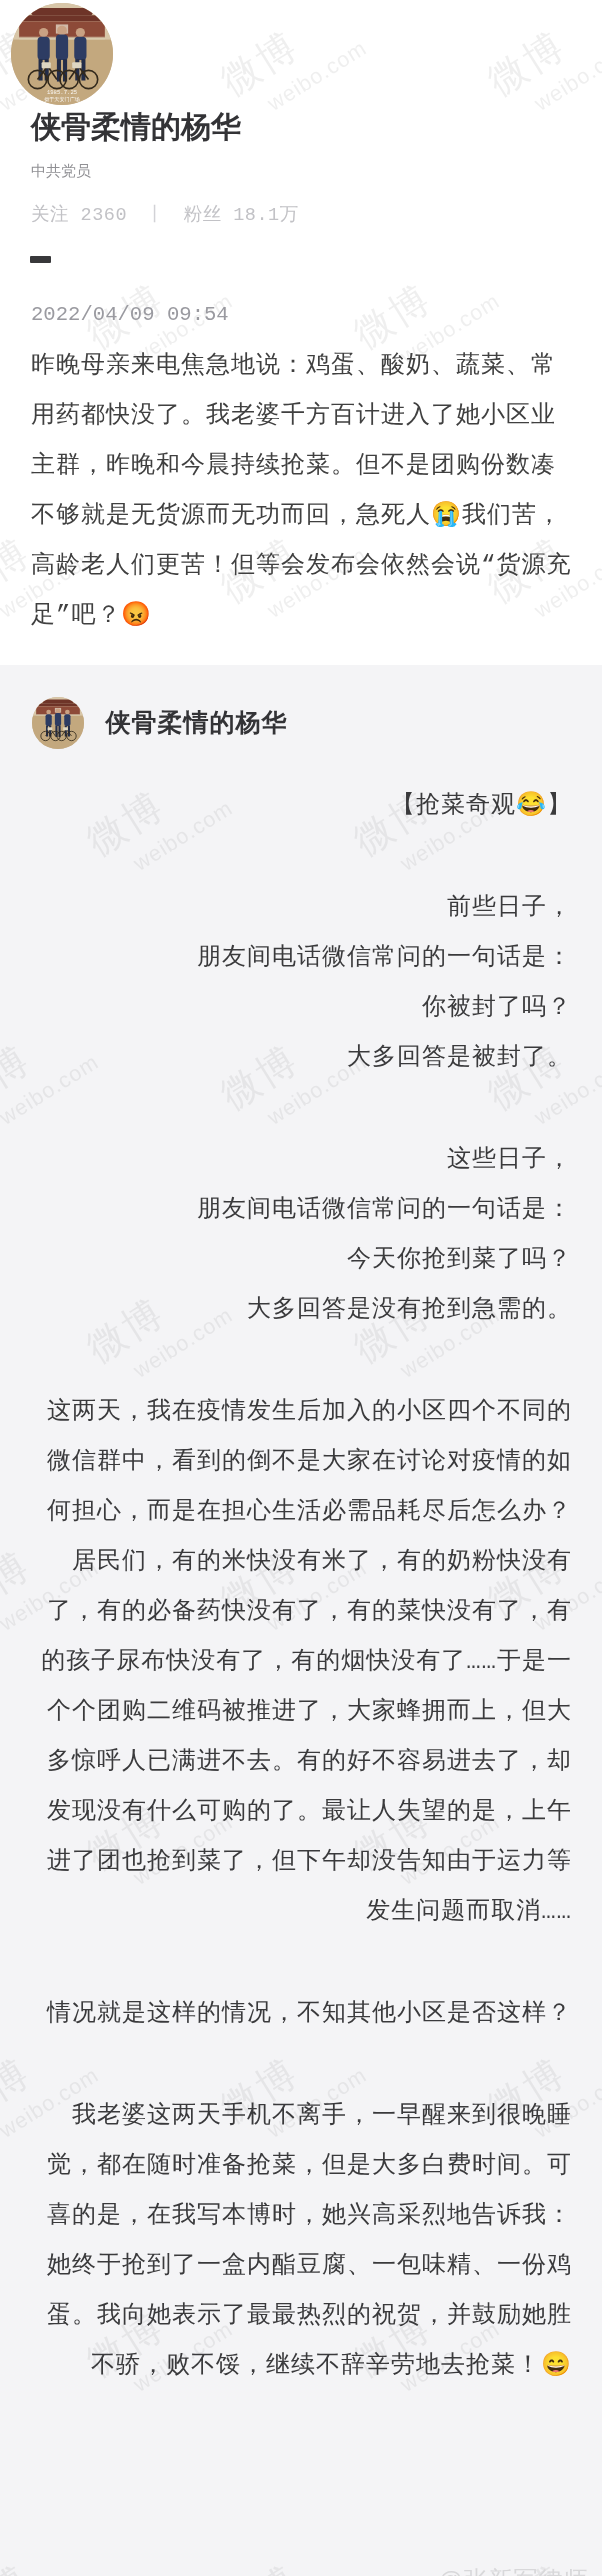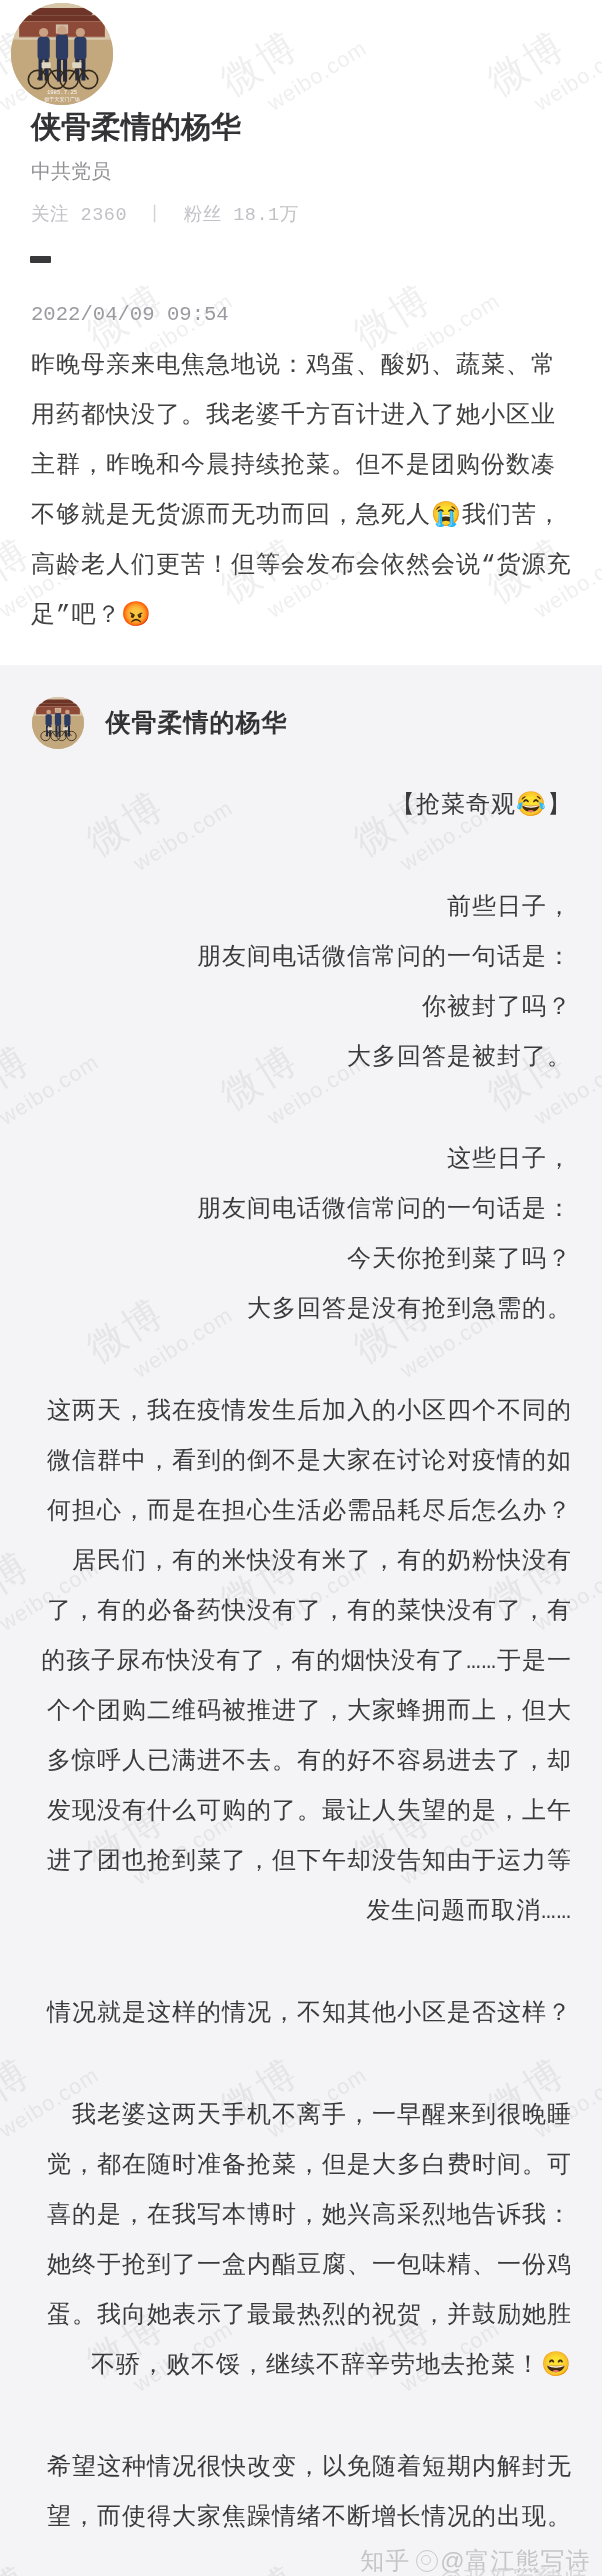--- a/index.html
+++ b/index.html
@@ -14,21 +14,21 @@
   .wm-cn { display:block; font-size:38px; letter-spacing:3.1px; font-weight:400; }
   .wm-en { display:block; font-size:21.6px; margin:2.1px 0 0 27px; letter-spacing:1px; }
   .content { position:relative; z-index:2;font-family:Liberation Mono, monospace; }
 
   .avatar { border-radius:50%; overflow:hidden; background:#c9b394; }
   .avatar svg { display:block; width:100%; height:100%; }
   .avatar-lg { width:102px; height:102px; margin:3.1px 0 0 11.3px; }
   .avatar-sm { width:52px; height:52px; flex:0 0 52px; }
 
   .username { margin:6.2px 31px 0; font-size:30px; line-height:36px; font-weight:700; color:#333336; }
-  .badge    { margin:13.4px 31px 0; font-size:20px; line-height:24px; color:#909094; }
+  .badge    { margin:13.4px 31px 0; font-size:15px; line-height:24px; color:#909094; }
   .stats    { margin:19.6px 31px 0; font-size:18.5px; line-height:24px; color:#c2c2c6; letter-spacing:0.5px; }
   .stats .sep { margin:0 7.2px; color:#d2d2d6; }
   .dash { margin:28px 0 0 30px; width:20.6px; height:7.2px; background:#38383a; border-radius:1px; }
   .date { margin:39px 31px 0; font-size:20.6px; line-height:26px; color:#9a9aa0; }
 
   .post-text {
     margin:12.4px 31px 0; font-size:24px; line-height:50px; letter-spacing:1px;
     color:#404040; white-space:pre-line; word-break:break-all;
   }
   .quote-head { display:flex; align-items:center; margin:56px 0 0 32px; }
@@ -267,24 +267,20 @@
 朋友间电话微信常问的一句话是：
 你被封了吗？
 大多回答是被封了。</p>
         <p class="qpara">这些日子，
 朋友间电话微信常问的一句话是：
 今天你抢到菜了吗？
 大多回答是没有抢到急需的。</p>
         <p class="qpara">这两天，我在疫情发生后加入的小区四个不同的微信群中，看到的倒不是大家在讨论对疫情的如何担心，而是在担心生活必需品耗尽后怎么办？居民们，有的米快没有米了，有的奶粉快没有了，有的必备药快没有了，有的菜快没有了，有的孩子尿布快没有了，有的烟快没有了……于是一个个团购二维码被推进了，大家蜂拥而上，但大多惊呼人已满进不去。有的好不容易进去了，却发现没有什么可购的了。最让人失望的是，上午进了团也抢到菜了，但下午却没告知由于运力等发生问题而取消……</p>
         <p class="qpara">情况就是这样的情况，不知其他小区是否这样？</p>
         <p class="qpara">我老婆这两天手机不离手，一早醒来到很晚睡觉，都在随时准备抢菜，但是大多白费时间。可喜的是，在我写本博时，她兴高采烈地告诉我：她终于抢到了一盒内酯豆腐、一包味精、一份鸡蛋。我向她表示了最最热烈的祝贺，并鼓励她胜不骄，败不馁，继续不辞辛劳地去抢菜！😄</p>
-        <p class="qpara">希望这种情况很快改变，以免随着短期内解封无望，而使得大家焦躁情绪不断增长情况的出现。</p>
       </div>
   </div>
 
   <div class="attribution">
-    <div class="attr1">
-      <span>知乎</span><span class="logo-circle"></span><span>@富江熊写诗</span>
-    </div>
     <div class="attr2">@张新军律师</div>
   </div>
 </div>
 
 
 </body></html>

